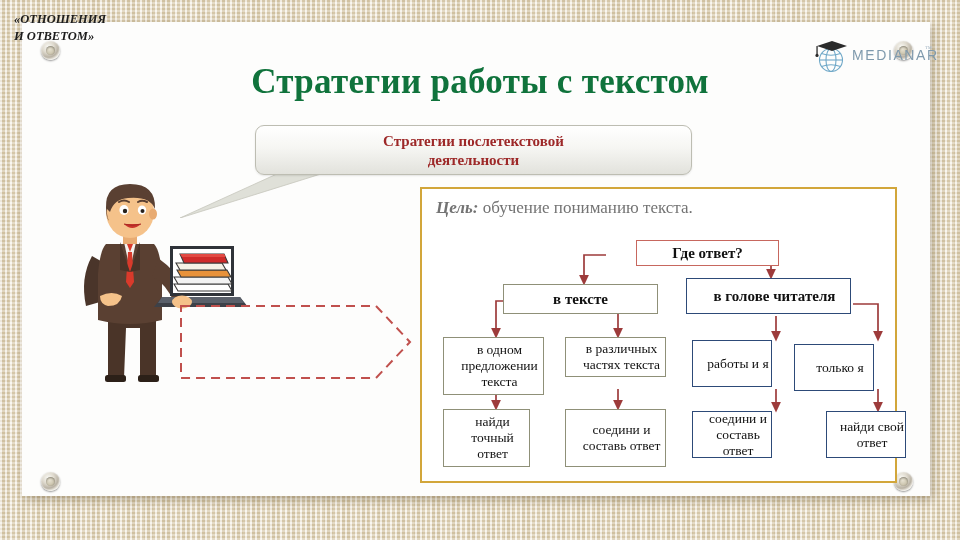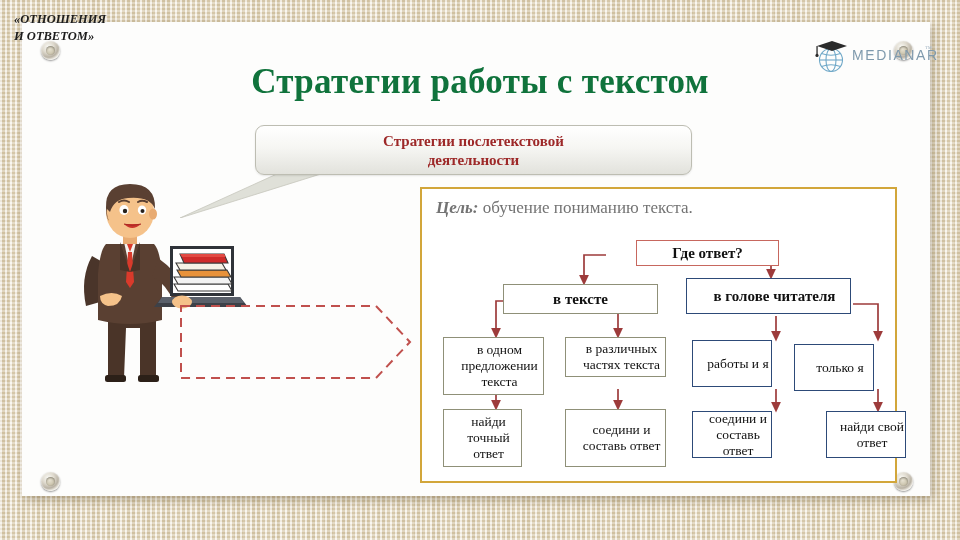--- a/index.html
+++ b/index.html
@@ -107,21 +107,21 @@
   .node-navy{border:1.6px solid #2d4a78;}
   .bold{font-weight:bold;}
   .overflow{overflow:visible;padding-left:12px;}
 
   #n-root{left:636px;top:240px;width:143px;height:26px;font-size:15px;}
   #n-text{left:503px;top:284px;width:155px;height:30px;font-size:15px;}
   #n-head{left:686px;top:278px;width:165px;height:36px;font-size:15px;line-height:18px;}
 
   #n-one{left:443px;top:337px;width:101px;height:58px;font-size:13.5px;line-height:16px;}
   #n-parts{left:565px;top:337px;width:101px;height:40px;font-size:13.5px;line-height:16px;}
-  #n-find{left:443px;top:409px;width:79px;height:58px;font-size:13.5px;line-height:16px;font-family:Liberation Serif, serif;}
+  #n-find{left:443px;top:409px;width:87px;height:58px;font-size:13.5px;line-height:16px;font-family:Liberation Serif, serif;}
   #n-join1{left:565px;top:409px;width:101px;height:58px;font-size:13.5px;line-height:16px;}
 
   #n-author{left:692px;top:340px;width:80px;height:47px;font-size:13.5px;line-height:16px;}
   #n-only{left:794px;top:344px;width:80px;height:47px;font-size:13.5px;line-height:16px;}
   #n-join2{left:692px;top:411px;width:80px;height:47px;font-size:13.5px;line-height:16px;}
   #n-own{left:794px;top:411px;width:80px;height:47px;font-size:13.5px;line-height:16px;margin-left:32px;}
 
   #connectors{position:absolute;left:0;top:0;width:473px;height:292px;pointer-events:none;}
 </style>
 </head>

